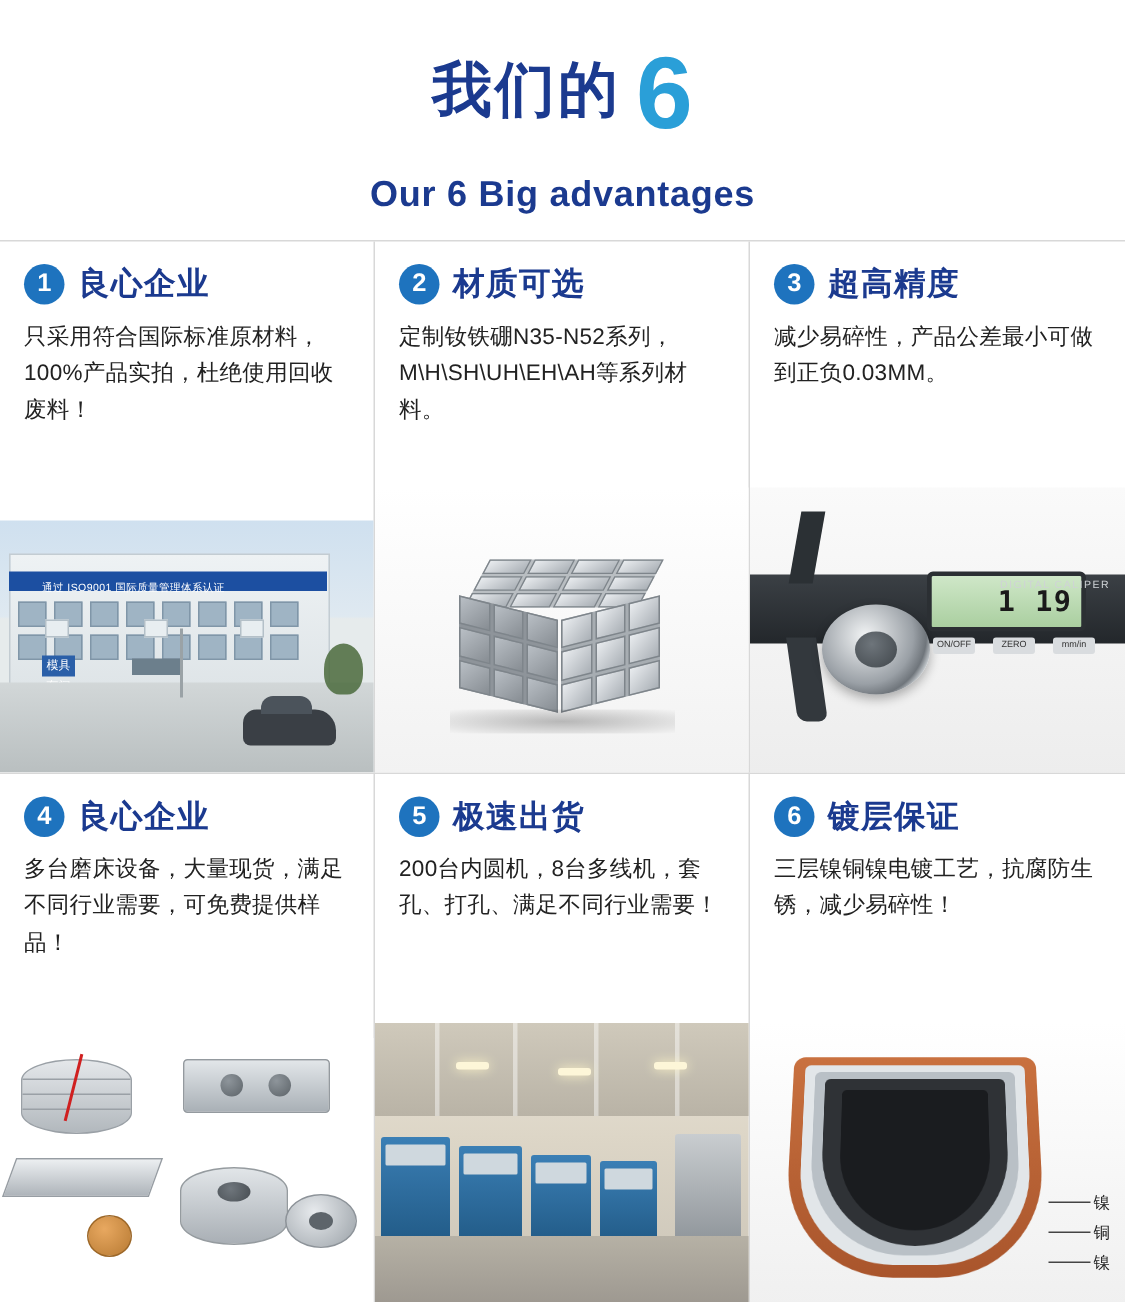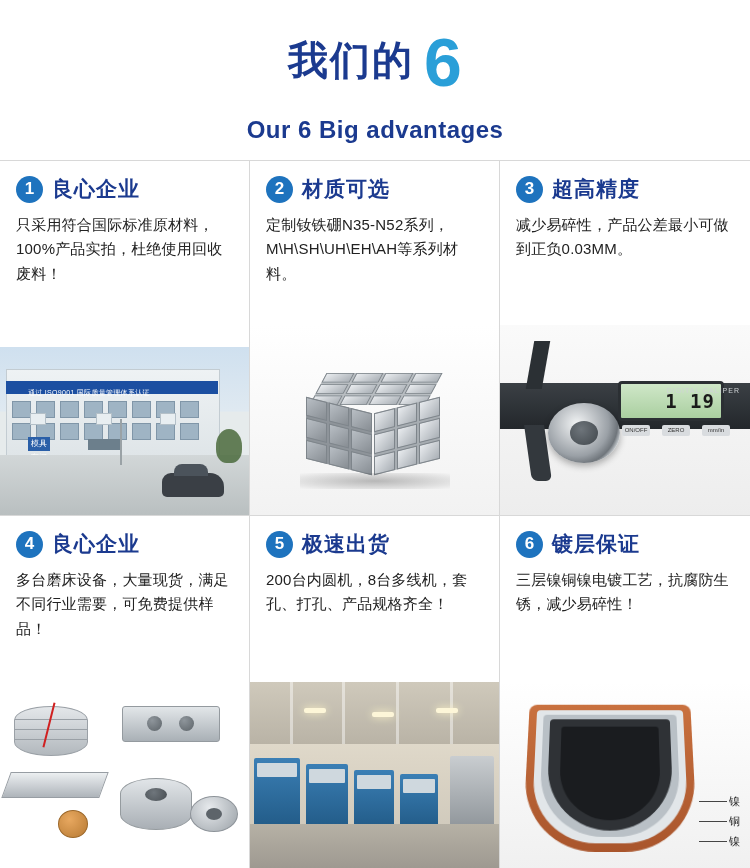--- a/index.html
+++ b/index.html
@@ -712,21 +712,21 @@
             <div class="ring-single"></div>
           </div>
         </div>
       </div>
 
       <div class="cell divider">
         <div class="cell-head">
           <div class="badge">5</div>
           <div class="cell-title">极速出货</div>
         </div>
-        <div class="cell-desc">200台内圆机，8台多线机，套孔、打孔、产品规格齐全！</div>
+        <div class="cell-desc">200台内圆机，8台多线机，套孔、打孔、满足不同行业需要！</div>
         <div class="media">
           <div class="photo-workshop">
             <div class="ws-roof"></div>
             <div class="ws-beam" style="left:40px;"></div>
             <div class="ws-beam" style="left:92px;"></div>
             <div class="ws-beam" style="left:146px;"></div>
             <div class="ws-beam" style="left:200px;"></div>
             <div class="ws-light" style="left:54px; top:26px;"></div>
             <div class="ws-light" style="left:122px; top:30px;"></div>
             <div class="ws-light" style="left:186px; top:26px;"></div>

